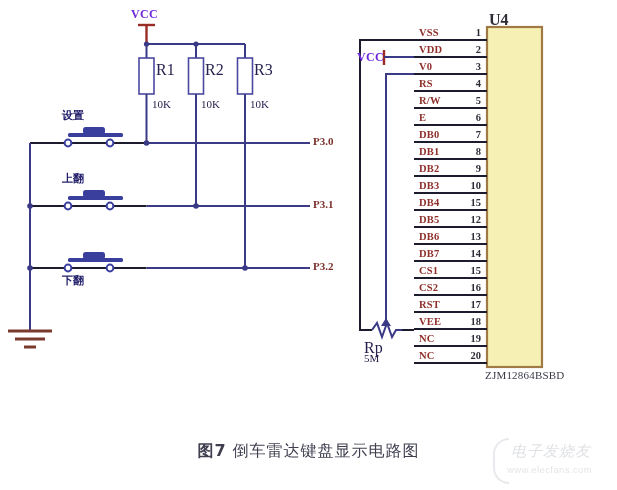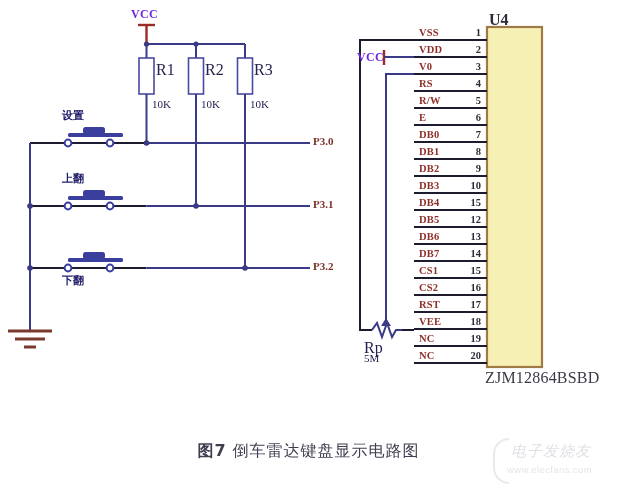--- a/index.html
+++ b/index.html
@@ -75,21 +75,21 @@
     line-height: 1;
     text-align: right;
   }
   .lbl-u4 {
     color: #2c2c36;
     font-weight: bold;
     font-size: 16px;
   }
   .lbl-part {
     color: #3a3a48;
-    font-size: 16px;
+    font-size: 11px;
     letter-spacing: .2px;
   }
   .caption {
     position: absolute;
     left: 0;
     top: 441px;
     width: 617px;
     text-align: center;
     color: #3f3f50;
     font-size: 16px;

